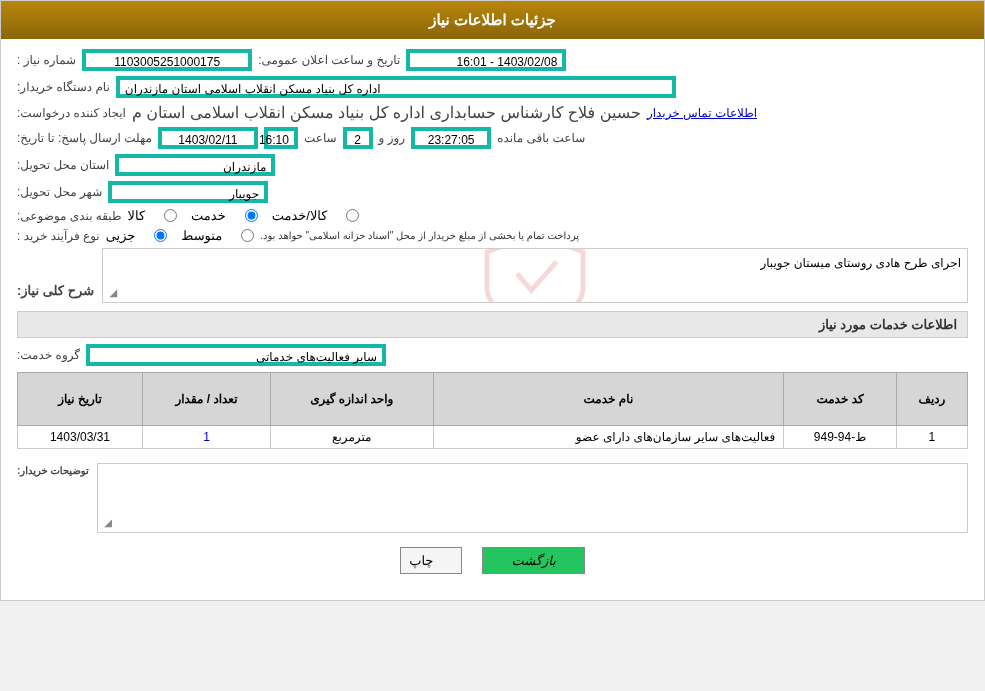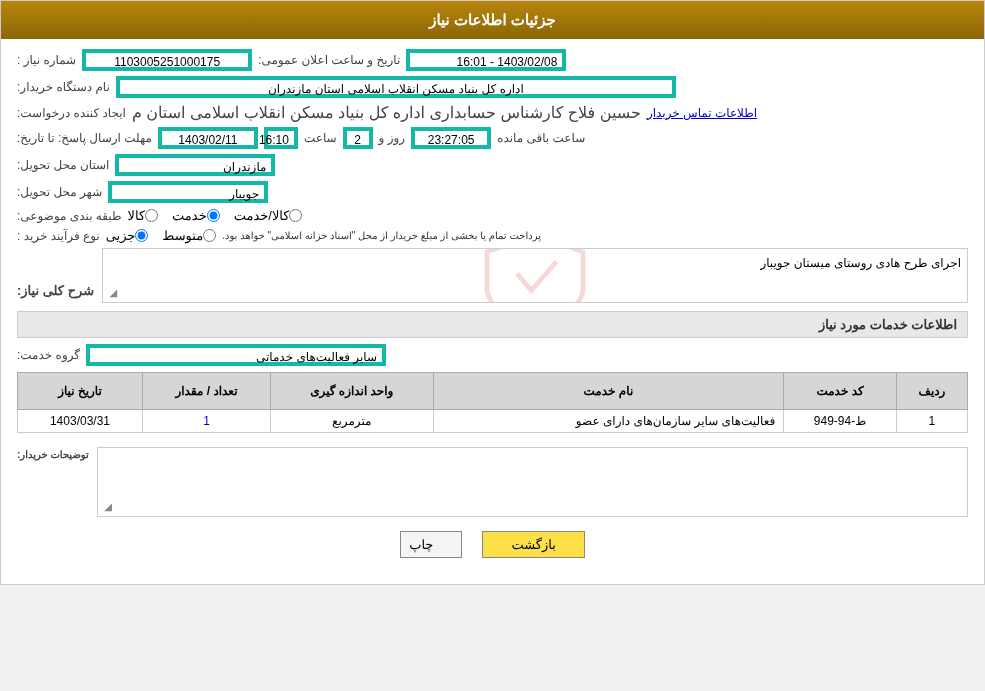--- a/index.html
+++ b/index.html
@@ -45,21 +45,21 @@
     }
     .radio-group {
       display: flex;
       align-items: center;
       gap: 14px;
       direction: rtl;
     }
     .radio-item {
       display: flex;
       align-items: center;
-      gap: 0;
+      gap: 19px;
     }
     .radio-item input[type=radio] { margin: 0; }
     .watermark-area {
       position: relative;
       border: 1px solid #ccc;
       min-height: 60px;
       padding: 6px;
       text-align: right;
       background: #fff;
       overflow: hidden;
@@ -75,21 +75,21 @@
       pointer-events: none;
     }
     .service-table {
       width: 100%;
       border-collapse: collapse;
       margin-top: 6px;
     }
     .service-table th {
       background: #d6d6d6;
       border: 1px solid #aaa;
-      padding: 11px 8px;
+      padding: 19px 8px;
       text-align: center;
       font-size: 12px;
     }
     .service-table td {
       border: 1px solid #ccc;
       padding: 4px 8px;
       text-align: center;
       font-size: 12px;
     }
     .service-table td.text-right { text-align: right; }
@@ -126,21 +126,22 @@
       border: 1px solid #888;
       cursor: pointer;
       font-size: 13px;
       font-family: Tahoma, Arial, sans-serif;
     }
     .btn-print {
       background: #f5f5f5;
       padding-left: 8px;
     }
     .btn-back {
-      background: #fde047;
+      background: #22c55e;
+      font-style: italic;
     }
     .bordered-input {
       border: 4px solid #14b8a6;
       padding: 2px 5px;
       background: #fff;
       height: 22px;
       font-size: 12px;
       font-family: Tahoma, Arial, sans-serif;
     }
     .info-row {
@@ -168,21 +169,21 @@
   <div class="content">
 
     <div class="info-row">
       <div class="bordered-input input-small" style="min-width:160px;">1403/02/08 - 16:01</div>
       <span class="info-label">تاریخ و ساعت اعلان عمومی:</span>
       <div class="bordered-input" style="min-width:170px;text-align:center;">1103005251000175</div>
       <span class="info-label">شماره نیاز :</span>
     </div>
 
     <div class="info-row">
-      <div class="bordered-input" style="min-width:400px;width:560px;text-align:center;">اداره کل بنیاد مسکن انقلاب اسلامی استان مازندران</div>
+      <div class="bordered-input" style="min-width:400px;width:560px;text-align:left;">اداره کل بنیاد مسکن انقلاب اسلامی استان مازندران</div>
       <span class="info-label">نام دستگاه خریدار:</span>
     </div>
 
     <div class="info-row">
       <span class="link-blue" style="font-size:12px;">اطلاعات تماس خریدار</span>
       <span class="info-label" style="font-size:16px;">حسین فلاح کارشناس حسابداری اداره کل بنیاد مسکن انقلاب اسلامی استان م</span>
       <span class="info-label">ایجاد کننده درخواست:</span>
     </div>
 
     <div class="info-row">

